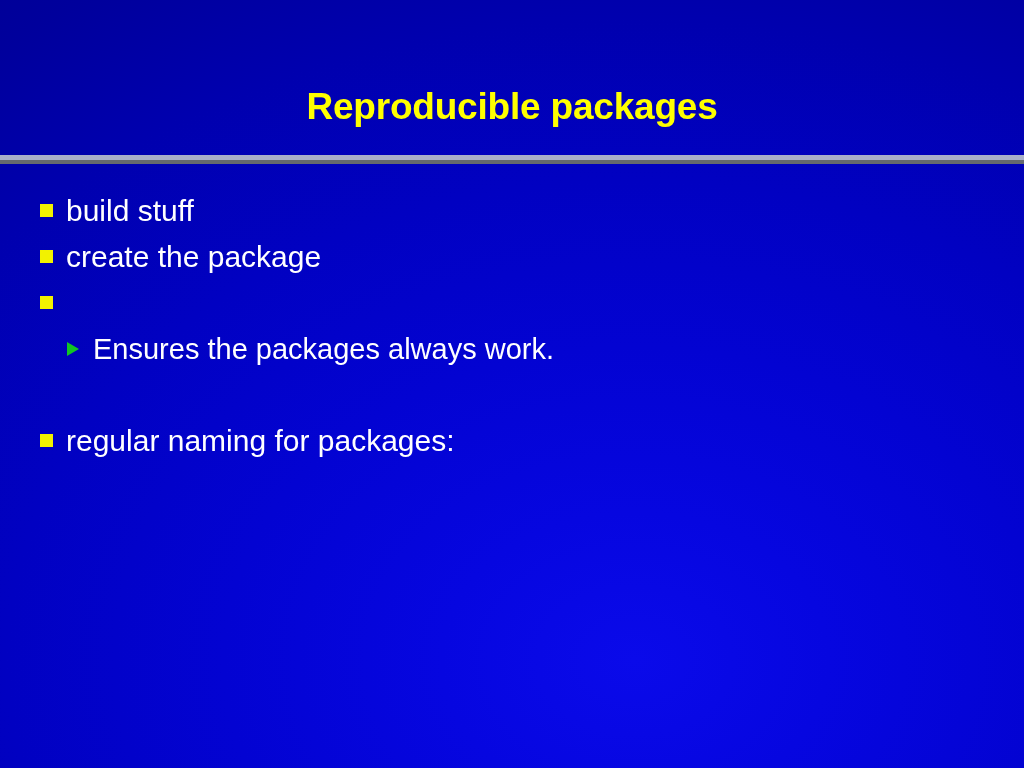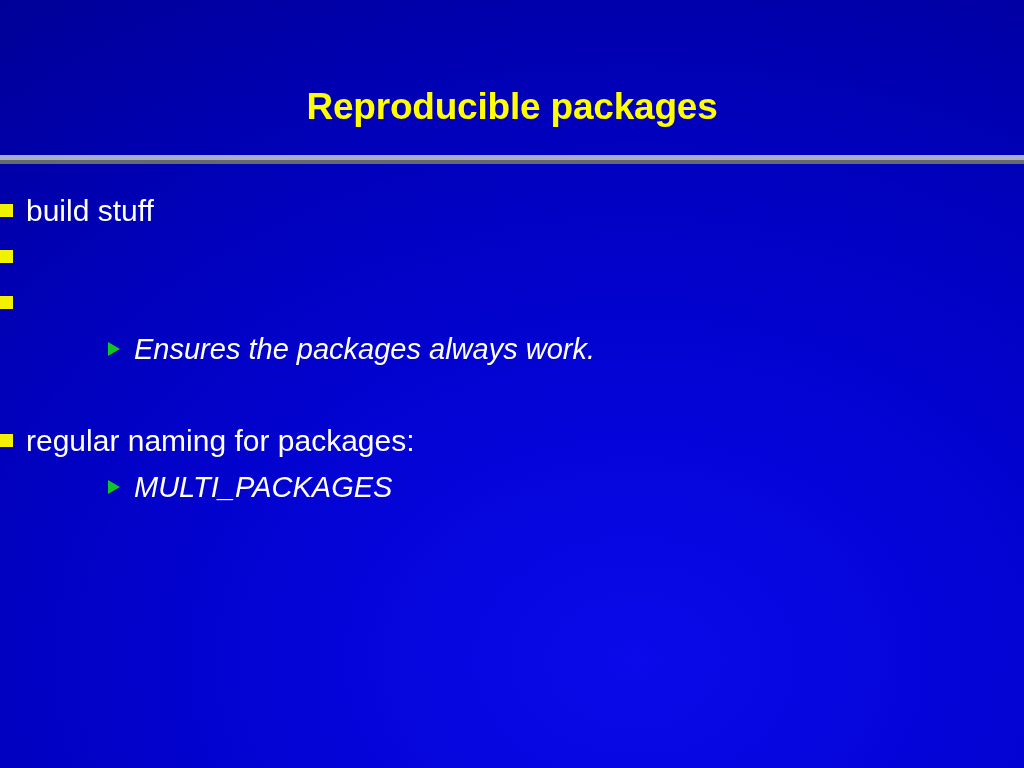--- a/index.html
+++ b/index.html
@@ -87,24 +87,24 @@
     width: 1024px;
   }
 
   .bullet-row {
     position: relative;
     display: flex;
     align-items: flex-start;
     height: 46px;
   }
   .bullet-row.level-1 {
+    padding-left: 40px;
   }
   .bullet-row.level-2 {
-    padding-left: 108px;
-    font-style: italic;
+    padding-left: 67px;
   }
   .bullet-row.spacer-row {
     height: 46px;
   }
 
   
   .marker-square {
     flex: 0 0 auto;
     width: 13px;
     height: 13px;
@@ -155,38 +155,35 @@
   <div id="body-area">
 
     <div class="bullet-row level-1">
       <span class="marker-square"></span>
       <span class="bullet-text">build stuff</span>
     </div>
 
 
     <div class="bullet-row level-1">
       <span class="marker-square"></span>
+      <span class="bullet-text">create the package</span>
     </div>
 
     <div class="bullet-row level-1">
       <span class="marker-square"></span>
     </div>
 
     <div class="bullet-row level-2">
       <span class="marker-triangle"></span>
       <span class="bullet-text">Ensures the packages always work.</span>
     </div>
 
     <div class="bullet-row spacer-row"></div>
 
     <div class="bullet-row level-1">
       <span class="marker-square"></span>
       <span class="bullet-text">regular naming for packages:</span>
     </div>
 
 
-    <div class="bullet-row level-2">
-      <span class="marker-triangle"></span>
-      <span class="bullet-text">MULTI_PACKAGES</span>
-    </div>
 
   </div>
 </div>
 
 </body></html>

